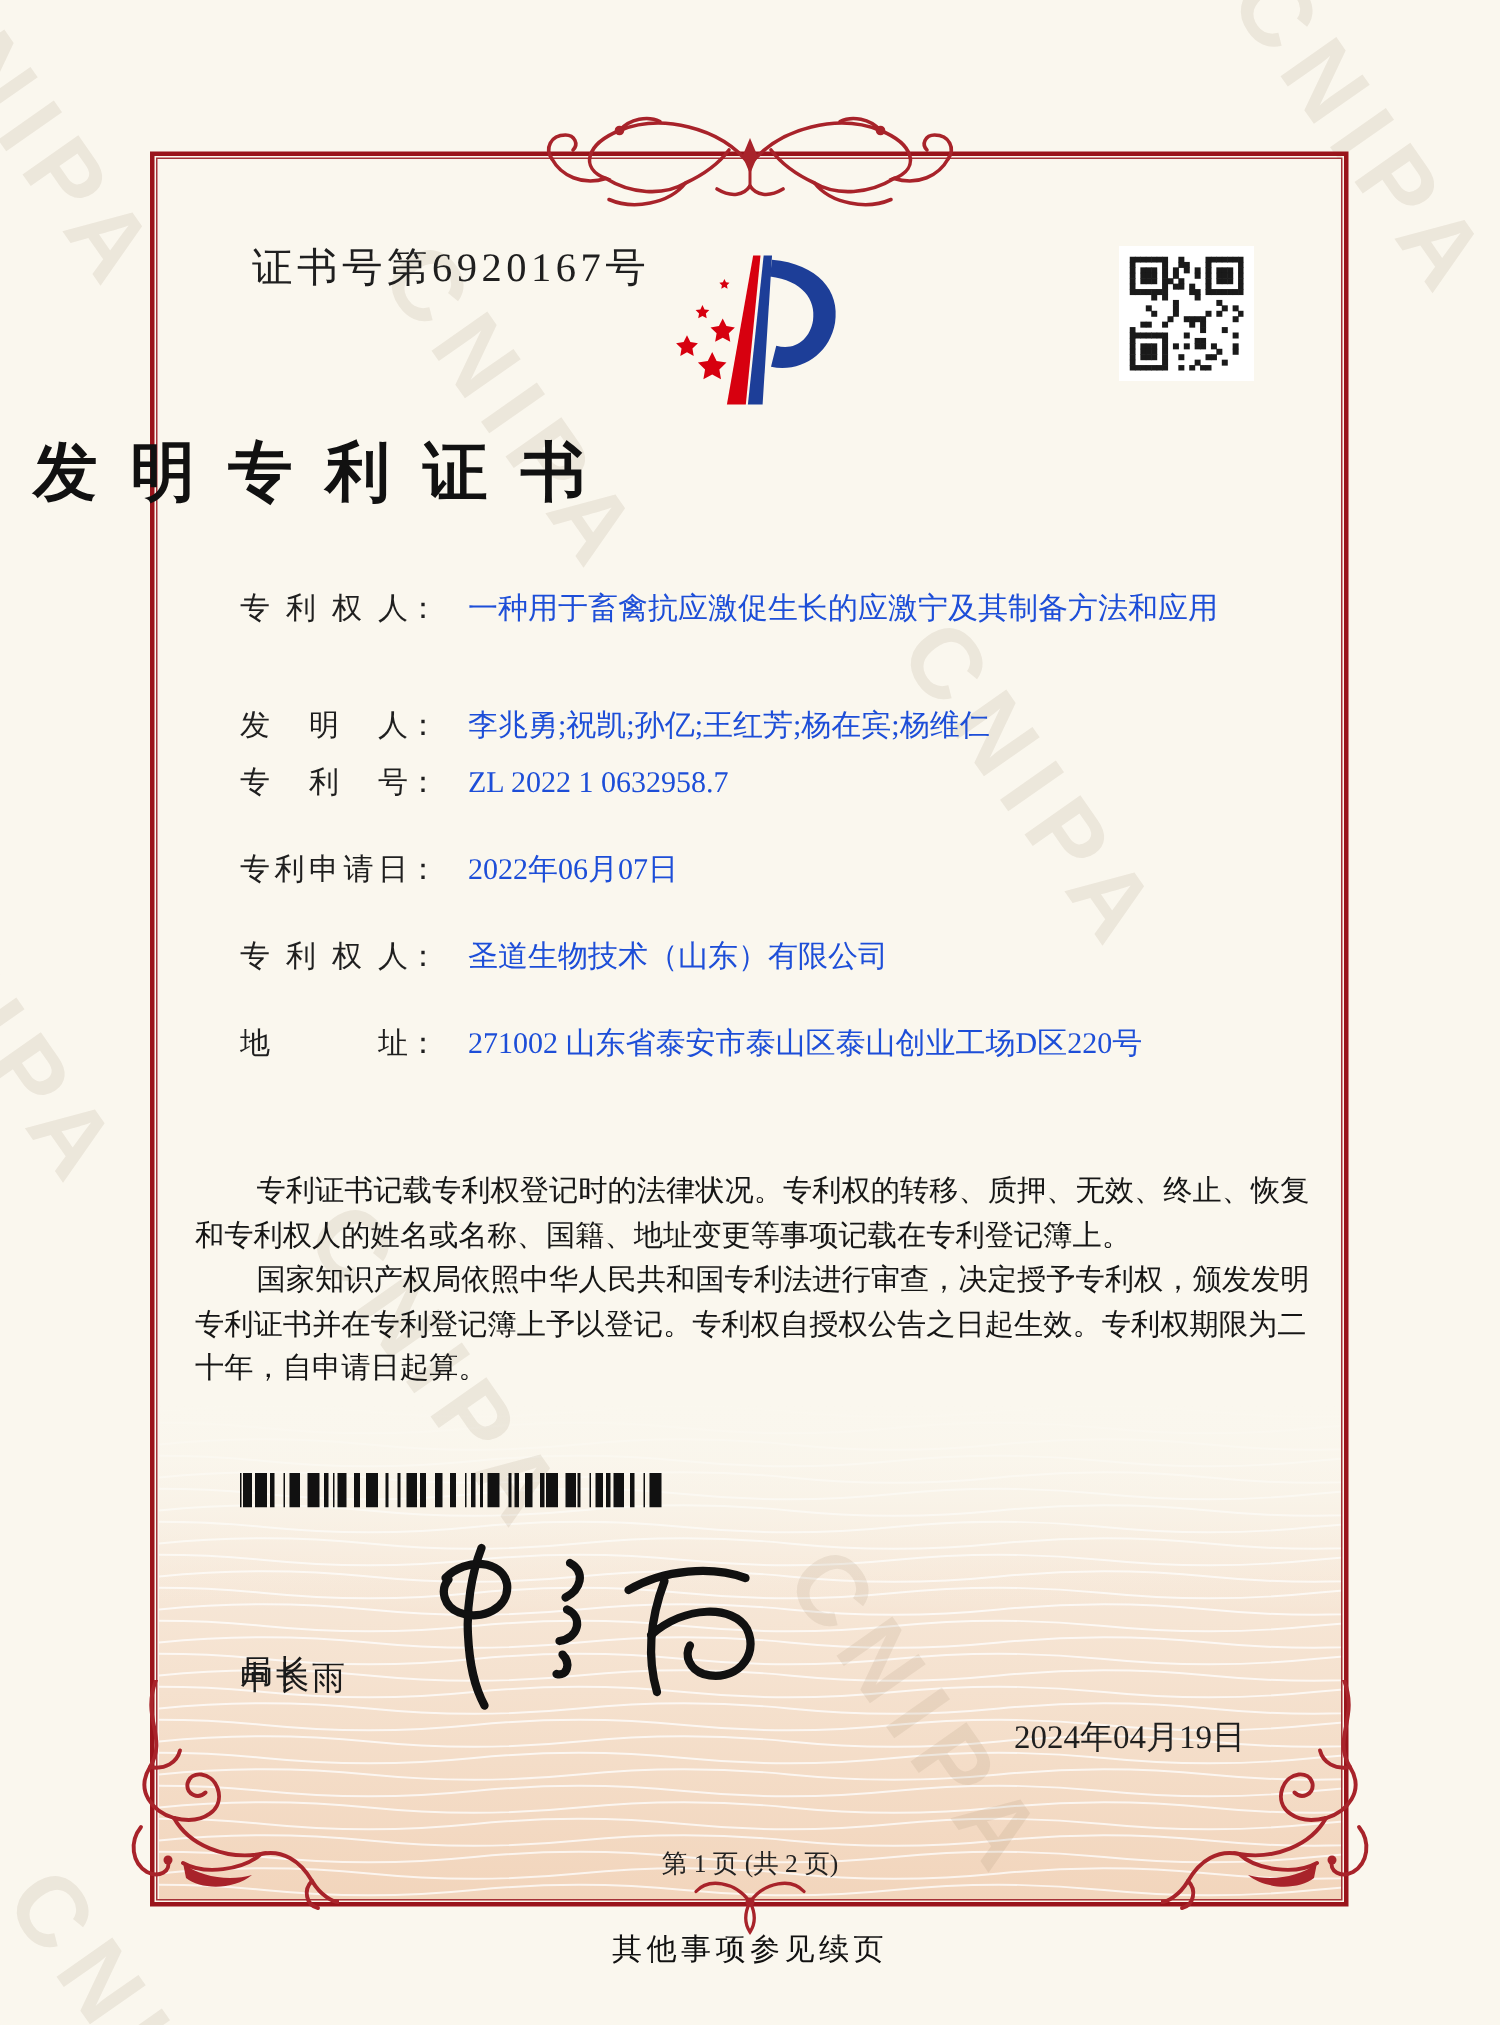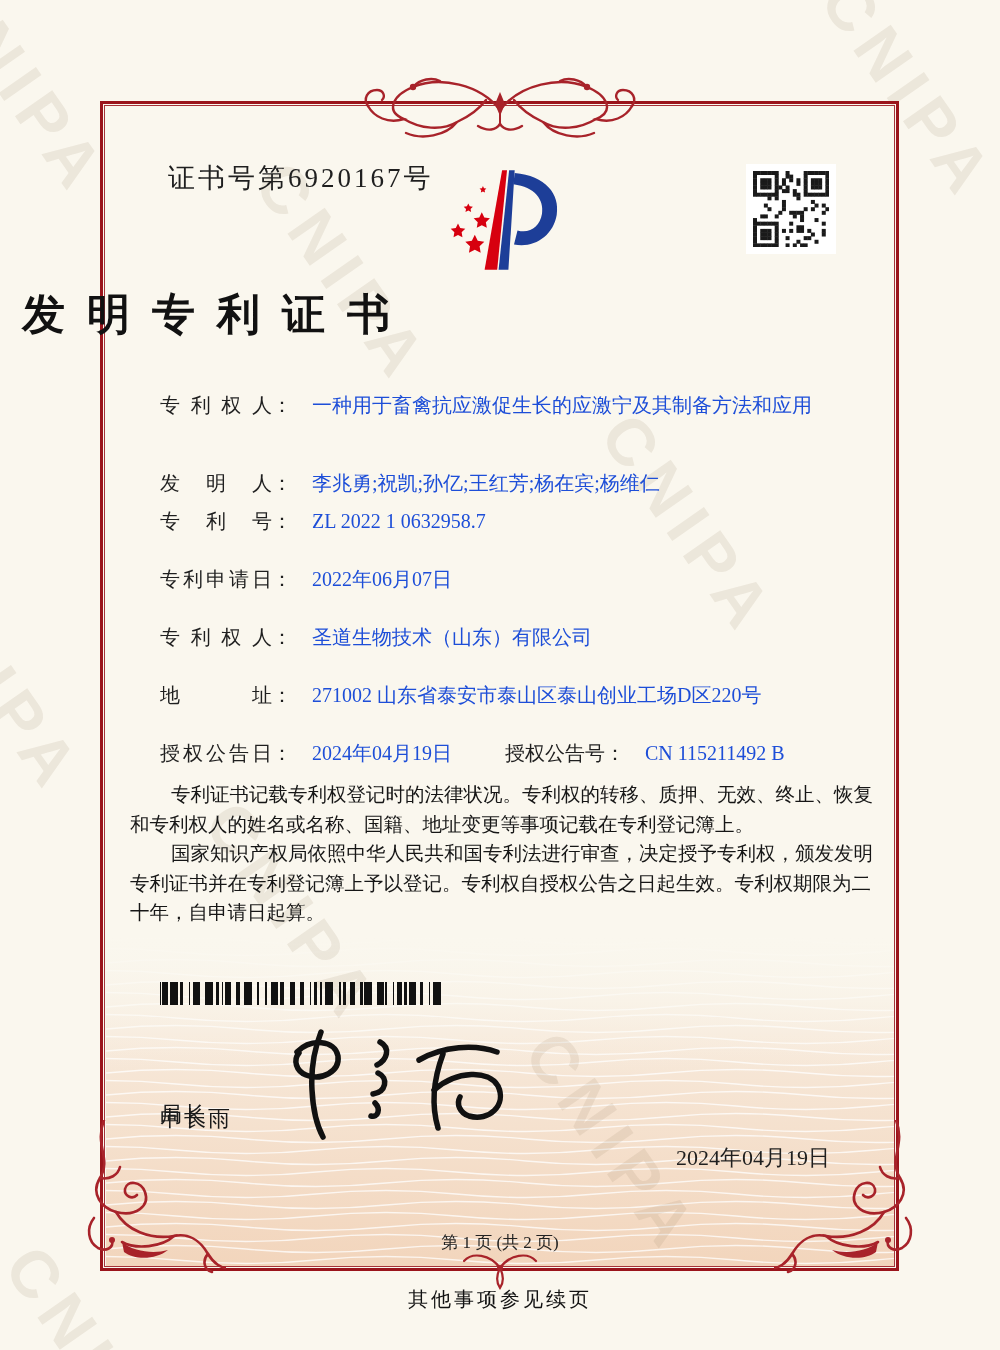--- a/index.html
+++ b/index.html
@@ -373,26 +373,20 @@
   </div>
   <div class="frow" style="top:566px">
     <span class="flabel">专利申请日</span><span class="fcolon">：</span><span class="fval">2022年06月07日</span>
   </div>
   <div class="frow" style="top:624px">
     <span class="flabel">专利权人</span><span class="fcolon">：</span><span class="fval">圣道生物技术（山东）有限公司</span>
   </div>
   <div class="frow" style="top:682px">
     <span class="flabel">地址</span><span class="fcolon">：</span><span class="fval">271002 山东省泰安市泰山区泰山创业工场D区220号</span>
   </div>
-  <div class="frow" style="top:740px">
-    <span class="flabel">授权公告日</span><span class="fcolon">：</span><span class="fval">2024年04月19日</span>
-    <span class="frow2">
-      <span>授权公告号</span><span class="fcolon">：</span><span class="fval">CN 115211492 B</span>
-    </span>
-  </div>
 
   <div class="content paras" style="position:absolute">
     <p>专利证书记载专利权登记时的法律状况。专利权的转移、质押、无效、终止、恢复和专利权人的姓名或名称、国籍、地址变更等事项记载在专利登记簿上。</p>
     <p>国家知识产权局依照中华人民共和国专利法进行审查，决定授予专利权，颁发发明专利证书并在专利登记簿上予以登记。专利权自授权公告之日起生效。专利权期限为二十年，自申请日起算。</p>
   </div>
 
   <svg class="content barcode" style="position:absolute" id="barcode-svg" width="286" height="23">
       <rect x="0" y="0" width="1" height="23" fill="#111"></rect>
       <rect x="2" y="0" width="6" height="23" fill="#111"></rect>
       <rect x="10" y="0" width="8" height="23" fill="#111"></rect>

